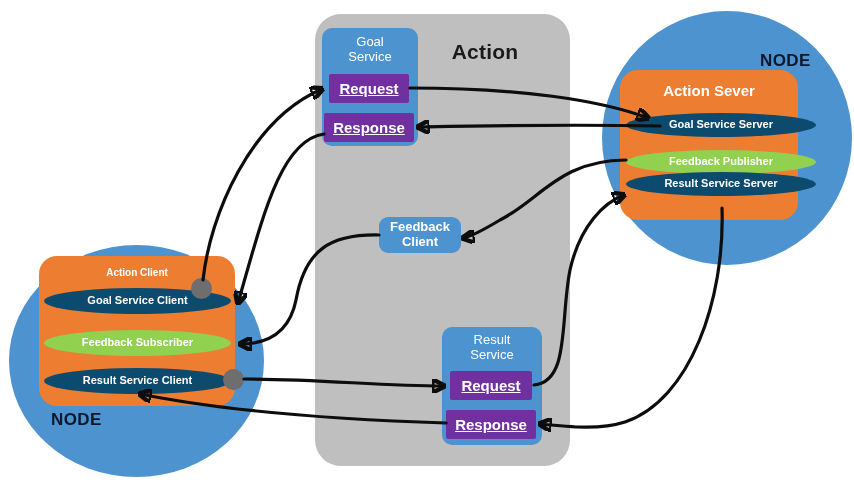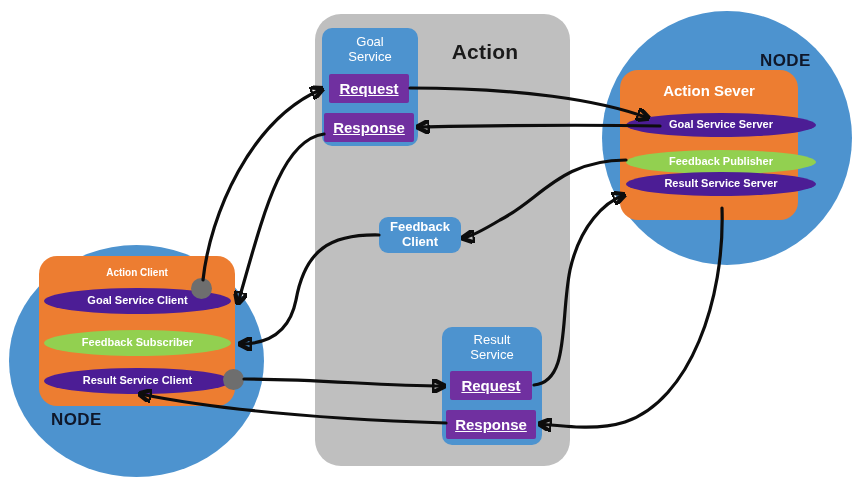--- a/index.html
+++ b/index.html
@@ -28,21 +28,21 @@
     color:#ffffff;font-weight:bold;font-size:10px;text-align:center;width:100%;
   }
 
   
   .pill{
     border-radius:50%/50%;
     display:flex;align-items:center;justify-content:center;
     color:#ffffff;font-weight:bold;font-size:11px;text-align:center;
     line-height:1.05;
   }
-  .pill-yellow{background:#4c1d95;text-align:right;}
+  .pill-yellow{background:#0c4a6e;text-align:right;}
   .pill-green{background:#92D050;}
 
   
   .svc-box{background:#4D93CF;border-radius:10px;}
   .svc-title{
     color:#ffffff;font-weight:normal;font-size:13px;text-align:center;
     line-height:1.15;width:100%;
   }
   .msg-box{
     background:#7030A0;border-radius:2px;

